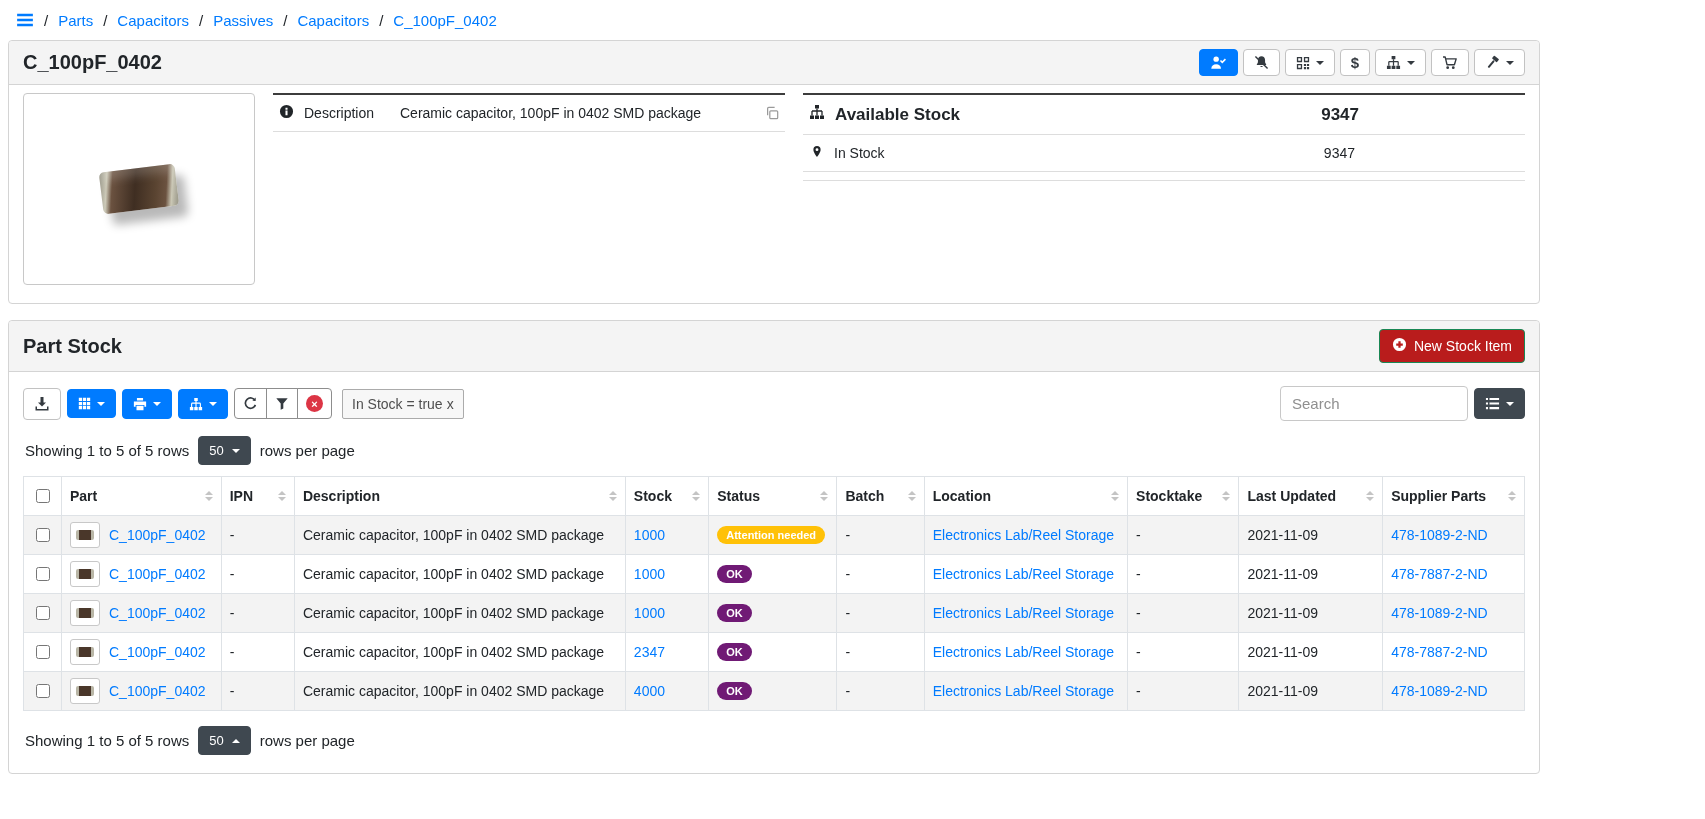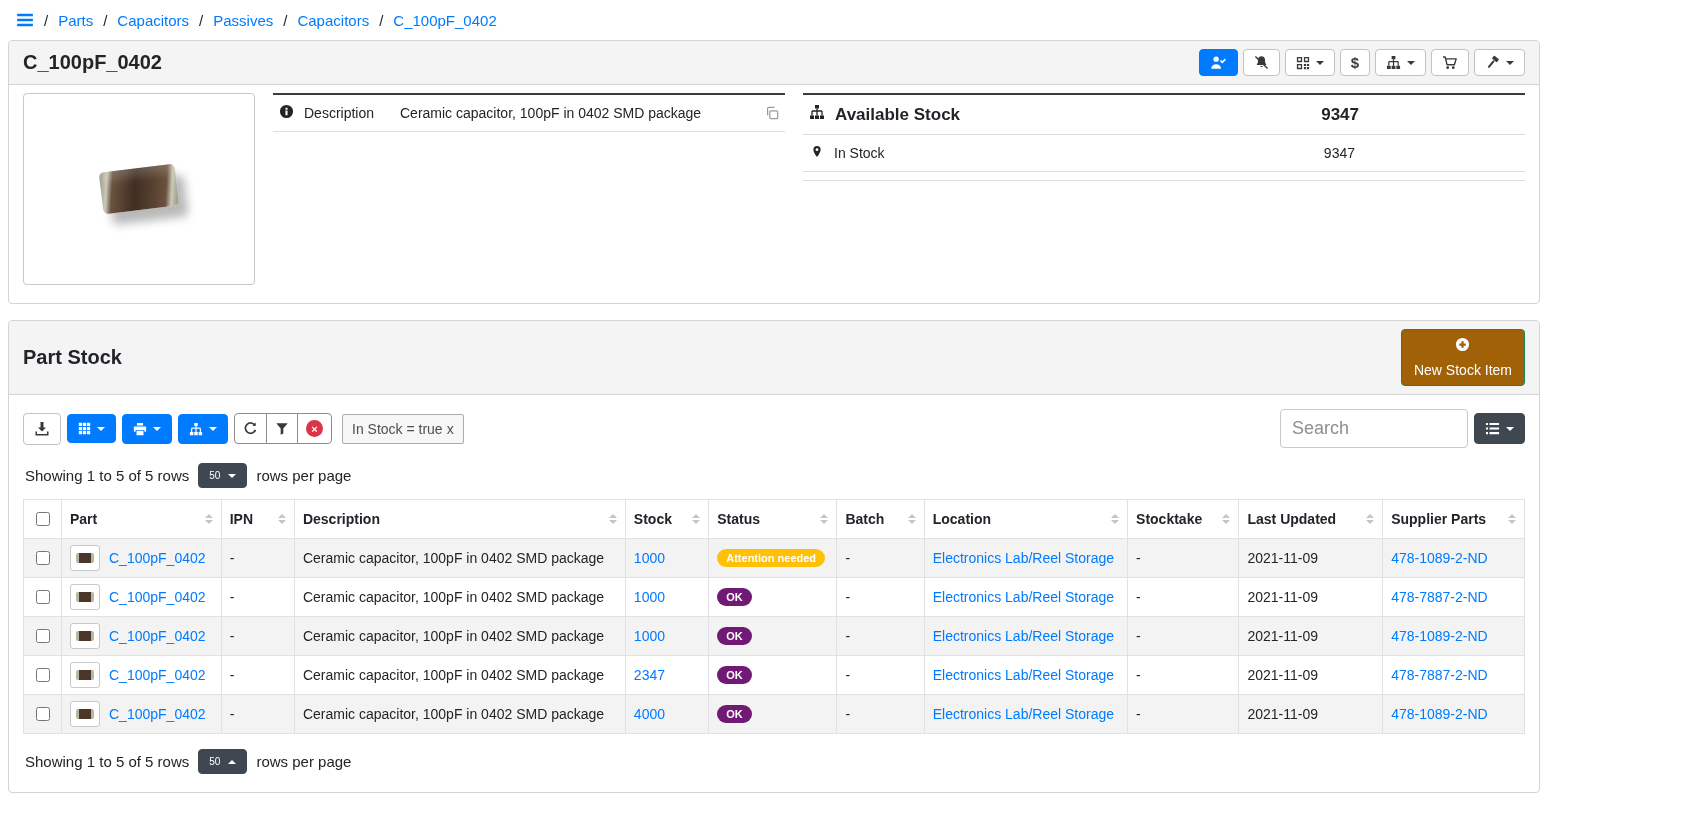--- a/index.html
+++ b/index.html
@@ -16,22 +16,22 @@
   .card { border:1px solid #d4d4d4; border-radius:4px; background:#fff; margin-bottom:16px; }
   .card-header { background:#f4f4f4; border-bottom:1px solid #d4d4d4; border-radius:4px 4px 0 0;
                  padding:8px 14px; display:flex; align-items:center; justify-content:space-between; min-height:42px; }
   .page-title { font-size:20px; font-weight:600; }
 
   
   .btn { display:inline-flex; align-items:center; gap:6px; background:#fff; border:1px solid #c2c2c2;
          border-radius:4px; padding:5px 10px; font-size:14px; color:#343a40; cursor:pointer; font-family:inherit; }
   .btn svg { display:block; }
   .btn-primary { background:#007bff; border-color:#007bff; color:#fff; }
-  .btn-success { background:#a16207; border-color:#198754; color:#fff; display:inline-flex; align-items:center; gap:7px;
-                 border-radius:4px; padding:7px 12px; font-size:14px; cursor:pointer; font-family:inherit; border:1px solid #198754;flex-direction:column; }
+  .btn-success { background:#b91c1c; border-color:#198754; color:#fff; display:inline-flex; align-items:center; gap:7px;
+                 border-radius:4px; padding:7px 12px; font-size:14px; cursor:pointer; font-family:inherit; border:1px solid #198754; }
   .btn-dark { background:#3f4850; border-color:#3f4850; color:#fff; }
   .btn-sm { font-size:13px; padding:4px 9px; }
   .header-actions { display:flex; gap:5px; }
   .caret-down { width:0; height:0; border-left:4px solid transparent; border-right:4px solid transparent;
                 border-top:4px solid currentColor; display:inline-block; }
   .caret-up { width:0; height:0; border-left:4px solid transparent; border-right:4px solid transparent;
               border-bottom:4px solid currentColor; display:inline-block; }
   .dollar { font-weight:700; font-size:15px; line-height:14px; }
 
   
@@ -65,27 +65,27 @@
   .joined { display:flex; }
   .joined .btn { border-radius:0; margin-left:-1px; border-color:#8d8d8d; padding:6px 8px; }
   .joined .btn:first-child { border-radius:4px 0 0 4px; margin-left:0; }
   .joined .btn:last-child { border-radius:0 4px 4px 0; }
   .red-circle { width:17px; height:17px; border-radius:50%; background:#dc3545; color:#fff; font-size:11px;
                 font-weight:700; display:flex; align-items:center; justify-content:center; }
   .filter-tag { display:flex; align-items:flex-end; gap:2px; border:1px solid #ababab; background:#f7f7f7;
                 border-radius:2px; padding:6px 9px; color:#4f4f4f; font-size:14px; margin-left:4px; cursor:default; }
   .filter-tag .tag-x { margin-left:2px; cursor:pointer; }
   .spacer { flex:1; }
-  .search-input { width:188px; padding:8px 11px; border:1px solid #c8c8c8; border-radius:4px; font-size:18px;
+  .search-input { width:188px; padding:8px 11px; border:1px solid #c8c8c8; border-radius:4px; font-size:15px;
                   font-family:inherit; color:#212529;margin-left:45px; }
   .search-input::placeholder { color:#8f8f8f; }
 
   .ps-pagination { display:flex; align-items:center; gap:9px; margin:15px 2px 11px 2px; font-size:15px; }
   .page-size-btn { background:#3f4850; color:#fff; border:1px solid #3f4850; border-radius:4px;
-                   padding:6px 10px; display:inline-flex; align-items:center; gap:8px; font-size:10px; cursor:pointer; font-family:inherit; }
+                   padding:6px 10px; display:inline-flex; align-items:center; gap:8px; font-size:13px; cursor:pointer; font-family:inherit; }
 
   
   table.stock-table { width:100%; border-collapse:collapse; font-size:14px;border-radius:13px; }
   .stock-table th, .stock-table td { border:1px solid #dee2e6; padding:6px 8px; text-align:left; vertical-align:middle; }
   .stock-table th { font-weight:700; padding:9px 8px; }
   .stock-table tbody tr:nth-child(odd) { background:#f3f3f3; }
   .th-wrap { display:flex; align-items:center; justify-content:space-between; gap:6px; }
   .sorter { display:inline-flex; flex-direction:column; gap:2px; }
   .sorter i { display:block; width:0; height:0; border-left:4px solid transparent; border-right:4px solid transparent; }
   .sorter i.up { border-bottom:4px solid #c4c4c4; }

